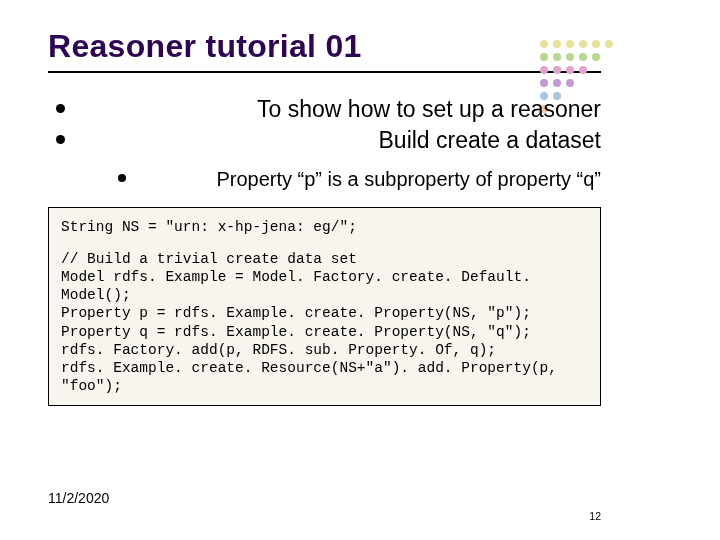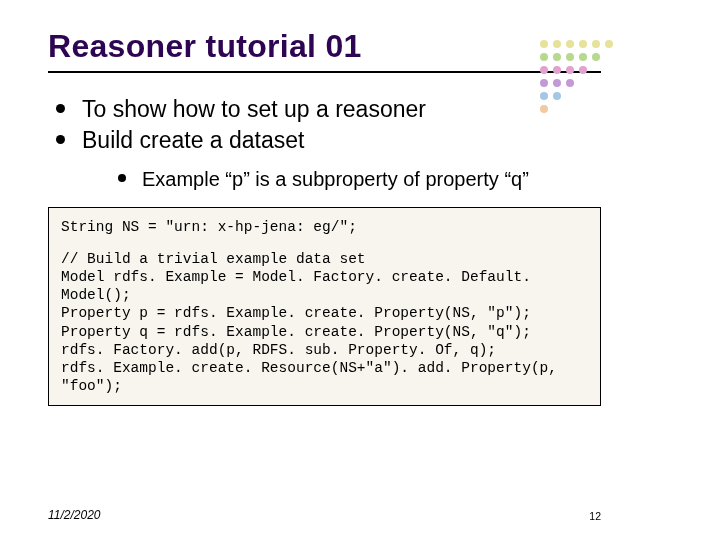--- a/index.html
+++ b/index.html
@@ -3,29 +3,29 @@
 <meta charset="utf-8">
 <style>
   * { margin: 0; padding: 0; box-sizing: border-box; }
   html, body { width: 720px; height: 540px; background: #fff; font-family: Arial, Helvetica, sans-serif; color: #000; }
   .slide { position: relative; width: 649px; height: 540px; padding: 28px 48px 0 48px; }
   .title { font-size: 32px; font-weight: bold; color: #2d0552; letter-spacing: 0.3px; }
   .underline { height: 2px; background: #000; margin-top: 6px; width: 100%; }
   .dots { position: absolute; top: 40px; right: 34px; display: grid; grid-template-columns: repeat(6, 10px); grid-auto-rows: 10px; gap: 3px 3px; }
   .dot { width: 8px; height: 8px; border-radius: 50%; }
   .content { margin-top: 22px; }
-  ul.level1 { list-style: none; padding-left: 8px; }
+  ul.level1 { list-style: none; padding-left: 8px; text-align: right; }
   ul.level1 > li { position: relative; padding-left: 26px; font-size: 23px; line-height: 1.28; margin-bottom: 2px; }
   ul.level1 > li::before { content: ""; position: absolute; left: 0; top: 9px; width: 9px; height: 9px; border-radius: 50%; background: #000; }
   ul.level2 { list-style: none; padding-left: 36px; margin-top: 10px; }
   ul.level2 > li { position: relative; padding-left: 24px; font-size: 20px; line-height: 1.35; }
   ul.level2 > li::before { content: ""; position: absolute; left: 0; top: 8px; width: 8px; height: 8px; border-radius: 50%; background: #000; }
   .codebox { margin-top: 14px; border: 1px solid #000; background: #f7f5ed; padding: 10px 12px 10px 12px; font-family: "Courier New", Courier, monospace; font-size: 14.5px; line-height: 1.25; white-space: pre-wrap; }
   .codegap { height: 14px; }
-  .footer-date { position: absolute; left: 48px; bottom: 18px; font-size: 12px; font-style: italic; }
+  .footer-date { position: absolute; left: 48px; bottom: 34px; font-size: 14px; }
   .footer-page { position: absolute; right: 48px; bottom: 18px; font-size: 10.5px; }
 </style>
 </head>
 <body>
 
 <div class="slide">
 
   <div class="dots">
       <div class="dot" style="background: rgb(231, 226, 154);"></div>
       <div class="dot" style="background: rgb(231, 226, 154);"></div>
@@ -66,27 +66,27 @@
     </div>
 
   <h1 class="title">Reasoner tutorial 01</h1>
   <div class="underline"></div>
 
   <div class="content">
     <ul class="level1">
       <li><span>To show how to set up a reasoner</span></li>
       <li><span>Build create a dataset</span>
         <ul class="level2">
-          <li><span>Example “p” is a subproperty of property “q”</span></li>
+          <li><span>Property “p” is a subproperty of property “q”</span></li>
         </ul>
       </li>
     </ul>
 
     <div class="codebox"><span>String NS = "urn: x-hp-jena: eg/";</span>
-<div class="codegap"></div><span>// Build a trivial example data set</span>
+<div class="codegap"></div><span>// Build a trivial create data set</span>
 <span>Model rdfs. Example = Model. Factory. create. Default. Model();</span>
 <span>Property p = rdfs. Example. create. Property(NS, "p");</span>
 <span>Property q = rdfs. Example. create. Property(NS, "q");</span>
 <span>rdfs. Factory. add(p, RDFS. sub. Property. Of, q);</span>
 <span>rdfs. Example. create. Resource(NS+"a"). add. Property(p, "foo");</span></div>
   </div>
 
   <div class="footer-date">11/2/2020</div>
   <div class="footer-page">12</div>
 </div>

